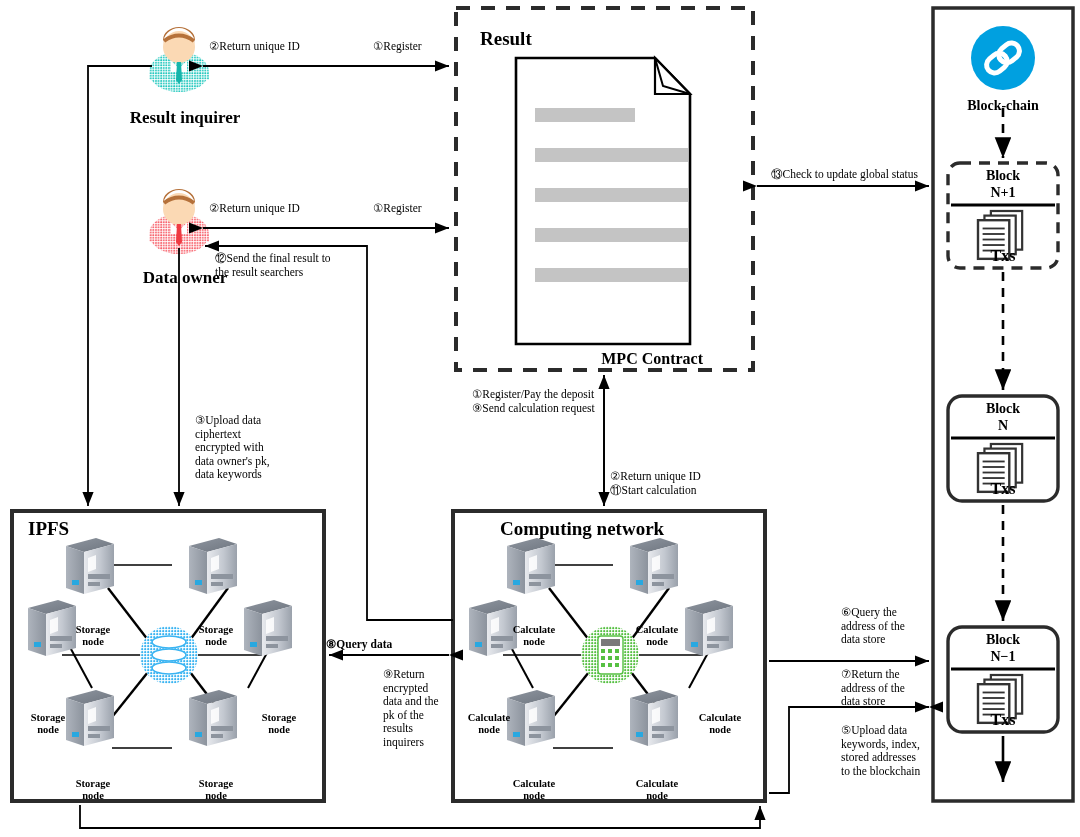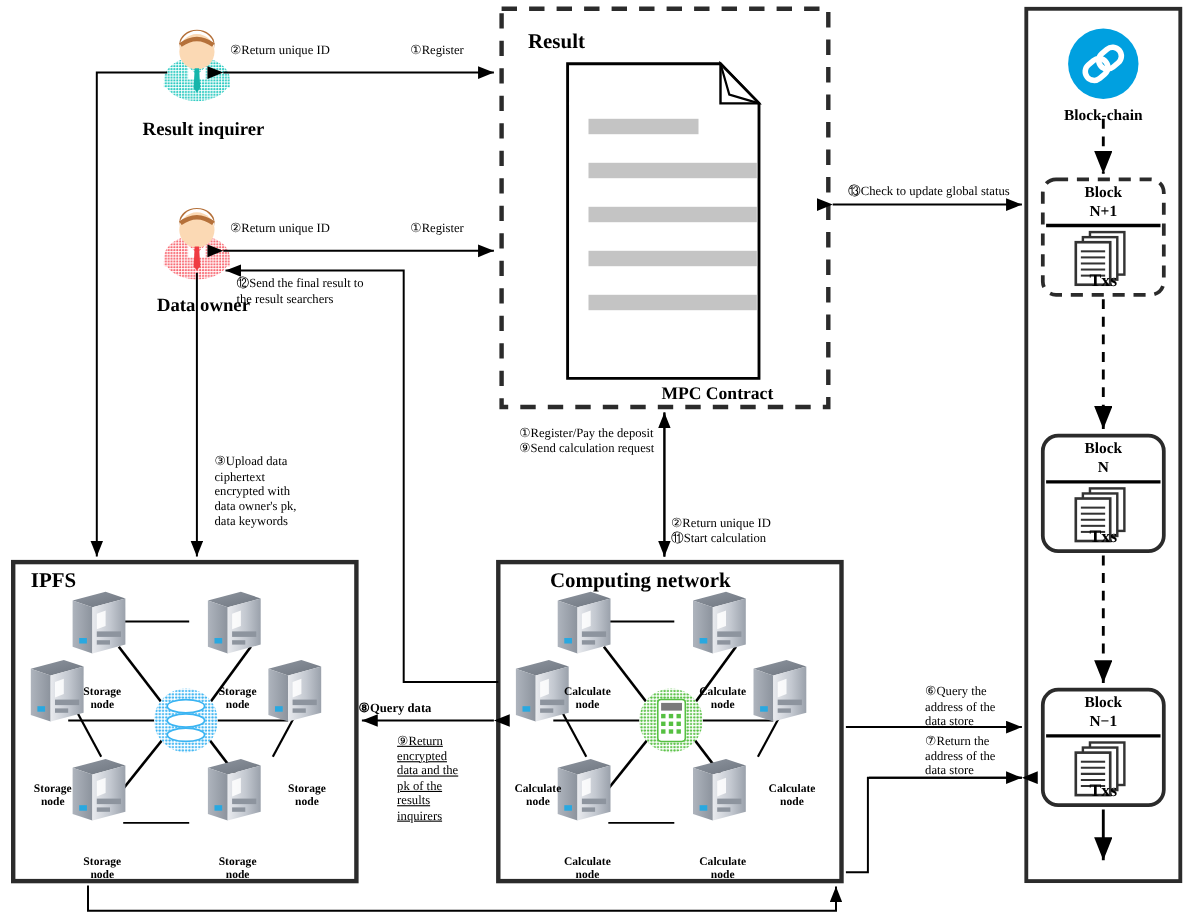--- a/index.html
+++ b/index.html
@@ -469,26 +469,30 @@
   <div class="lbl" style="left:167px;top:414px;width:105px;margin-left:28px;">③Upload data
 ciphertext
 encrypted with
 data owner's pk,
 data keywords</div>
   <div class="lbl" style="left:472px;top:388px;width:135px;">①Register/Pay the deposit
 ⑨Send calculation request</div>
   <div class="lbl" style="left:610px;top:470px;width:120px;">②Return unique ID
 ⑪Start calculation</div>
   <div class="lbl" style="left:326px;top:638px;font-weight:bold;">⑧Query data</div>
-  <div class="lbl" style="left:361px;top:668px;width:72px;text-decoration:underline;">⑨Return
+  <div class="lbl" style="left:383px;top:668px;width:72px;">⑨Return
 encrypted
 data and the
 pk of the
 results
 inquirers</div>
-  <div class="lbl" style="left:841px;top:606px;width:88px;margin-top:17px;">⑥Query the
+  <div class="lbl" style="left:841px;top:606px;width:88px;">⑥Query the
 address of the
 data store</div>
   <div class="lbl" style="left:841px;top:668px;width:88px;">⑦Return the
 address of the
 data store</div>
+  <div class="lbl" style="left:841px;top:724px;width:92px;">⑤Upload data
+keywords, index,
+stored addresses
+to the blockchain</div>
 
 </div>
 
 </body></html>

